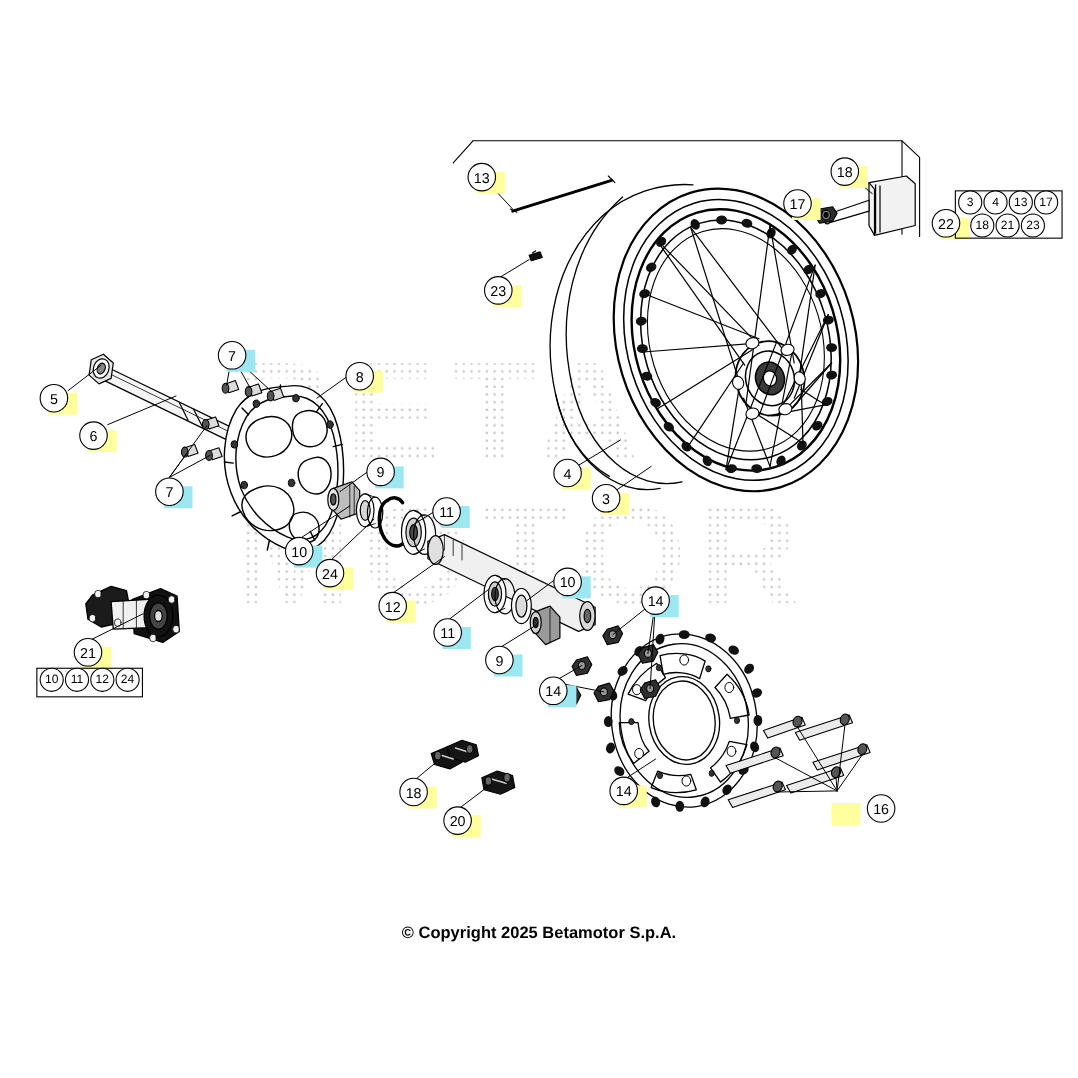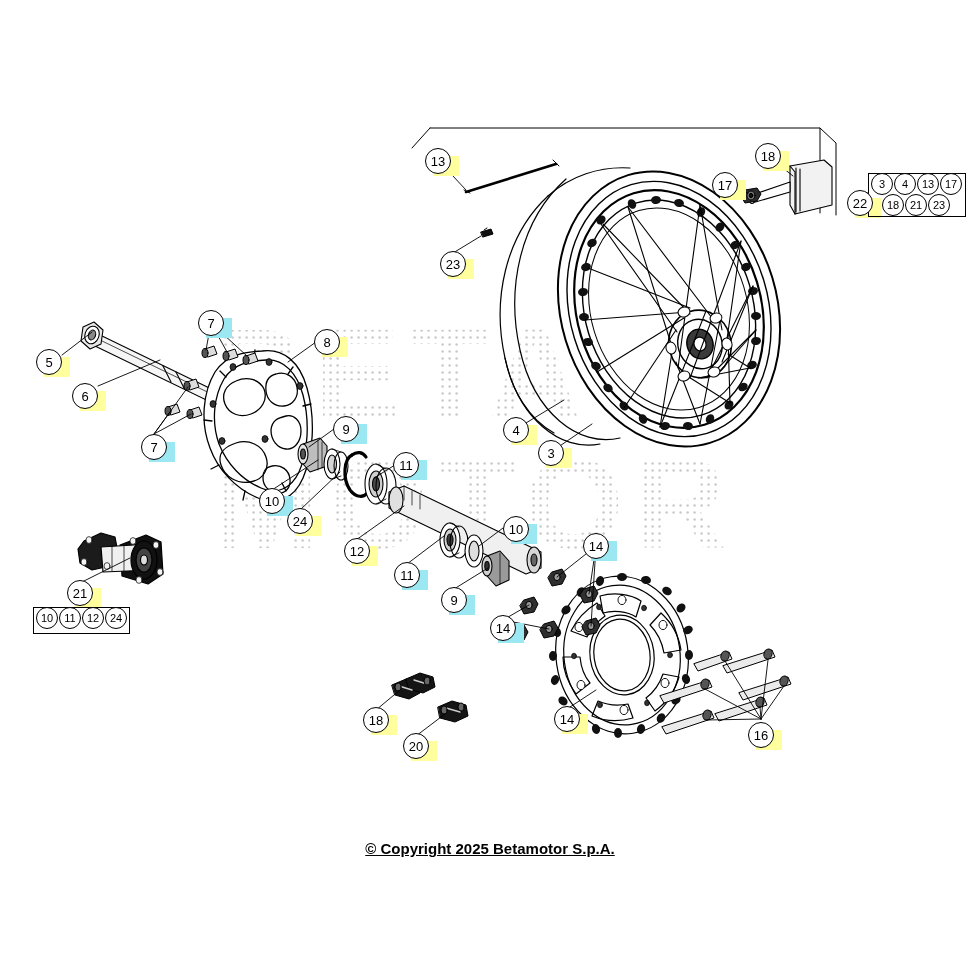--- a/index.html
+++ b/index.html
@@ -68,21 +68,20 @@
     position: absolute;
     left: 0;
     top: 840px;
     width: 980px;
     text-align: center;
     font-size: 15px;
     font-weight: bold;
     color: #000;
     font-family: "Liberation Sans", sans-serif;
     z-index: 40;
-    text-decoration: underline;
   }
 </style>
 </head>
 <body>
 
 <div id="stage">
 
   <svg class="layer" viewBox="0 0 980 980">
     <defs>
       <pattern id="halftone" width="7" height="7" patternUnits="userSpaceOnUse">
@@ -551,21 +550,21 @@
       <div class="callout" style="left: 503px; top: 417px;">4</div>
       <div class="hl yellow" style="left: 546px; top: 448px; width: 26px; height: 20px;"></div>
       <div class="callout" style="left: 538px; top: 440px;">3</div>
       <div class="hl cyan" style="left: 591px; top: 541px; width: 26px; height: 20px;"></div>
       <div class="callout" style="left: 583px; top: 533px;">14</div>
       <div class="hl cyan" style="left: 498px; top: 623px; width: 26px; height: 20px;"></div>
       <div class="callout" style="left: 490px; top: 615px;">14</div>
       <div class="hl yellow" style="left: 562px; top: 714px; width: 26px; height: 20px;"></div>
       <div class="callout" style="left: 554px; top: 706px;">14</div>
       <div class="hl yellow" style="left: 756px; top: 730px; width: 26px; height: 20px;"></div>
-      <div class="callout" style="left: 748px; top: 722px;">16</div>
+      <div class="callout" style="left: 788px; top: 722px;">16</div>
       <div class="hl yellow" style="left: 371px; top: 715px; width: 26px; height: 20px;"></div>
       <div class="callout" style="left: 363px; top: 707px;">18</div>
       <div class="hl yellow" style="left: 411px; top: 741px; width: 26px; height: 20px;"></div>
       <div class="callout" style="left: 403px; top: 733px;">20</div>
       <div class="hl yellow" style="left: 75px; top: 588px; width: 26px; height: 20px;"></div>
       <div class="callout" style="left: 67px; top: 580px;">21</div>
     </div>
 
   <div class="legendbox" id="legend-tr" style="left: 868px; top: 173px; width: 98px; height: 44px;">
       <div class="callout" style="width: 22px; height: 22px; font-size: 11px; left: 2px; top: -1px;">3</div>

